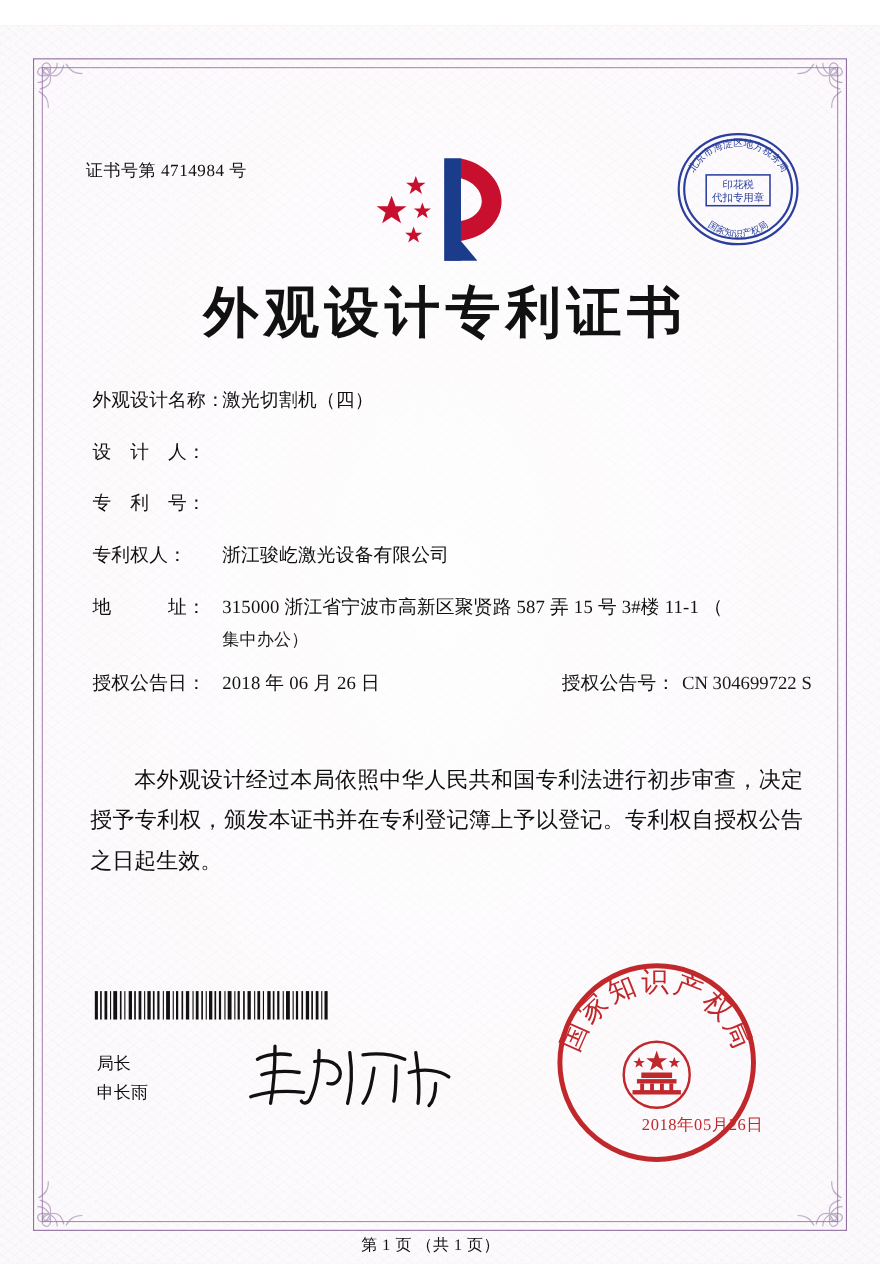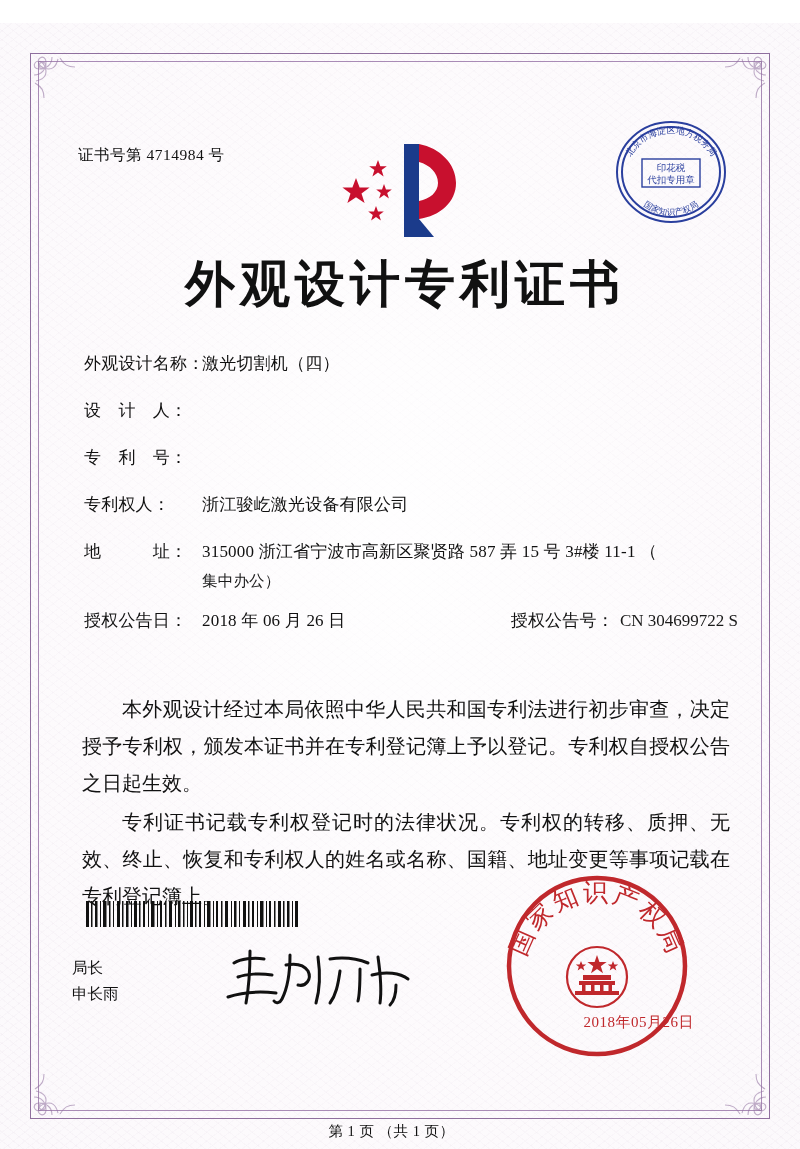--- a/index.html
+++ b/index.html
@@ -148,21 +148,21 @@
   .barcode {
     position: absolute;
     left: 14px; top: 818px;
     width: 212px; height: 26px;
   }
   .barcode svg { width: 100%; height: 100%; display: block; }
 
   
   .sig-block {
     position: absolute;
-    left: 0; top: 872px;
+    left: 16px; top: 872px;
     font-size: 15.5px;
     line-height: 1.65;
     color: #111;
   }
   .signature-img {
     position: absolute;
     left: 148px; top: 858px;
     width: 200px; height: 72px;
   }
   .signature-img svg { width: 100%; height: 100%; display: block; }
@@ -321,21 +321,20 @@
         <div class="field-label">授权公告日：</div>
         <div class="field-value">2018 年 06 月 26 日</div>
         <div class="field-label" style="width:auto; margin-right:6px;">授权公告号：</div>
         <div style="flex:0 0 auto;text-align:center;">CN 304699722 S</div>
       </div>
 
     </div>
 
     <div class="paragraphs">
       <p>本外观设计经过本局依照中华人民共和国专利法进行初步审查，决定授予专利权，颁发本证书并在专利登记簿上予以登记。专利权自授权公告之日起生效。</p>
-      <p>专利证书记载专利权登记时的法律状况。专利权的转移、质押、无效、终止、恢复和专利权人的姓名或名称、国籍、地址变更等事项记载在专利登记簿上。</p>
     </div>
 
     <div class="barcode">
       <svg viewBox="0 0 212 26" preserveAspectRatio="none">
         <g fill="#111">
           <rect x="0" y="0" width="3" height="26"></rect>
             <rect x="5" y="0" width="1.5" height="26"></rect>
           <rect x="9" y="0" width="2.5" height="26"></rect>
             <rect x="14" y="0" width="1" height="26"></rect>
           <rect x="17" y="0" width="3.5" height="26"></rect>

